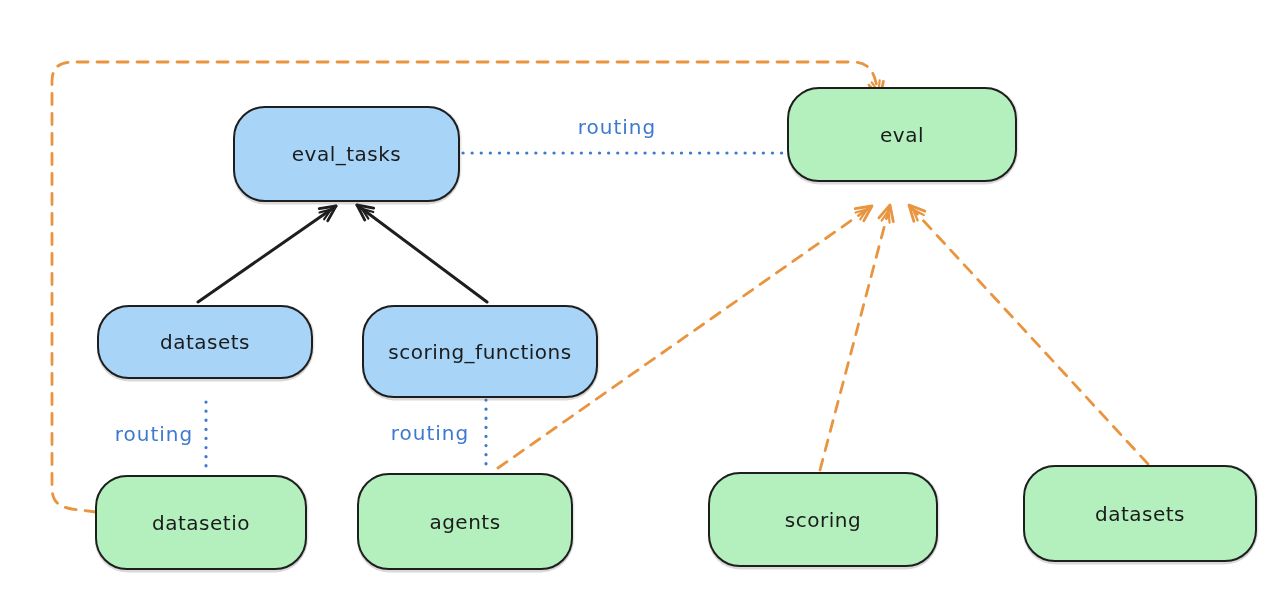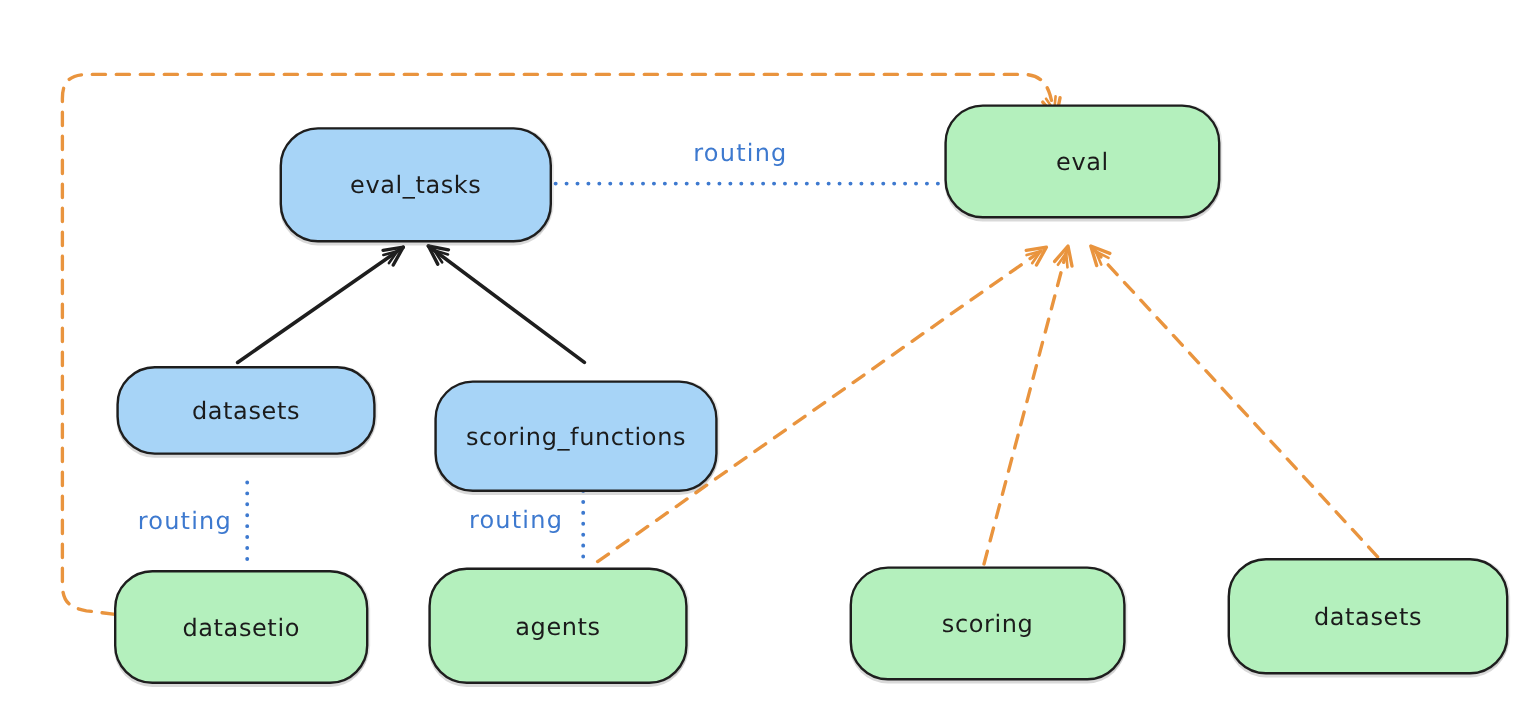--- a/index.html
+++ b/index.html
@@ -99,21 +99,21 @@
   </div>
 
   <div class="node green" style="left:787px; top:87px; width:230px; height:95px;">
     <span>eval</span>
   </div>
 
   <div class="node blue" style="left:97px; top:305px; width:216px; height:74px;">
     <span>datasets</span>
   </div>
 
-  <div class="node blue" style="left:362px; top:305px; width:236px; height:93px;margin-top:12px;">
+  <div class="node blue" style="left:362px; top:305px; width:236px; height:93px;">
     <span>scoring_functions</span>
   </div>
 
   <div class="node green" style="left:95px; top:475px; width:212px; height:95px;">
     <span>datasetio</span>
   </div>
 
   <div class="node green" style="left:357px; top:473px; width:216px; height:97px;">
     <span>agents</span>
   </div>

